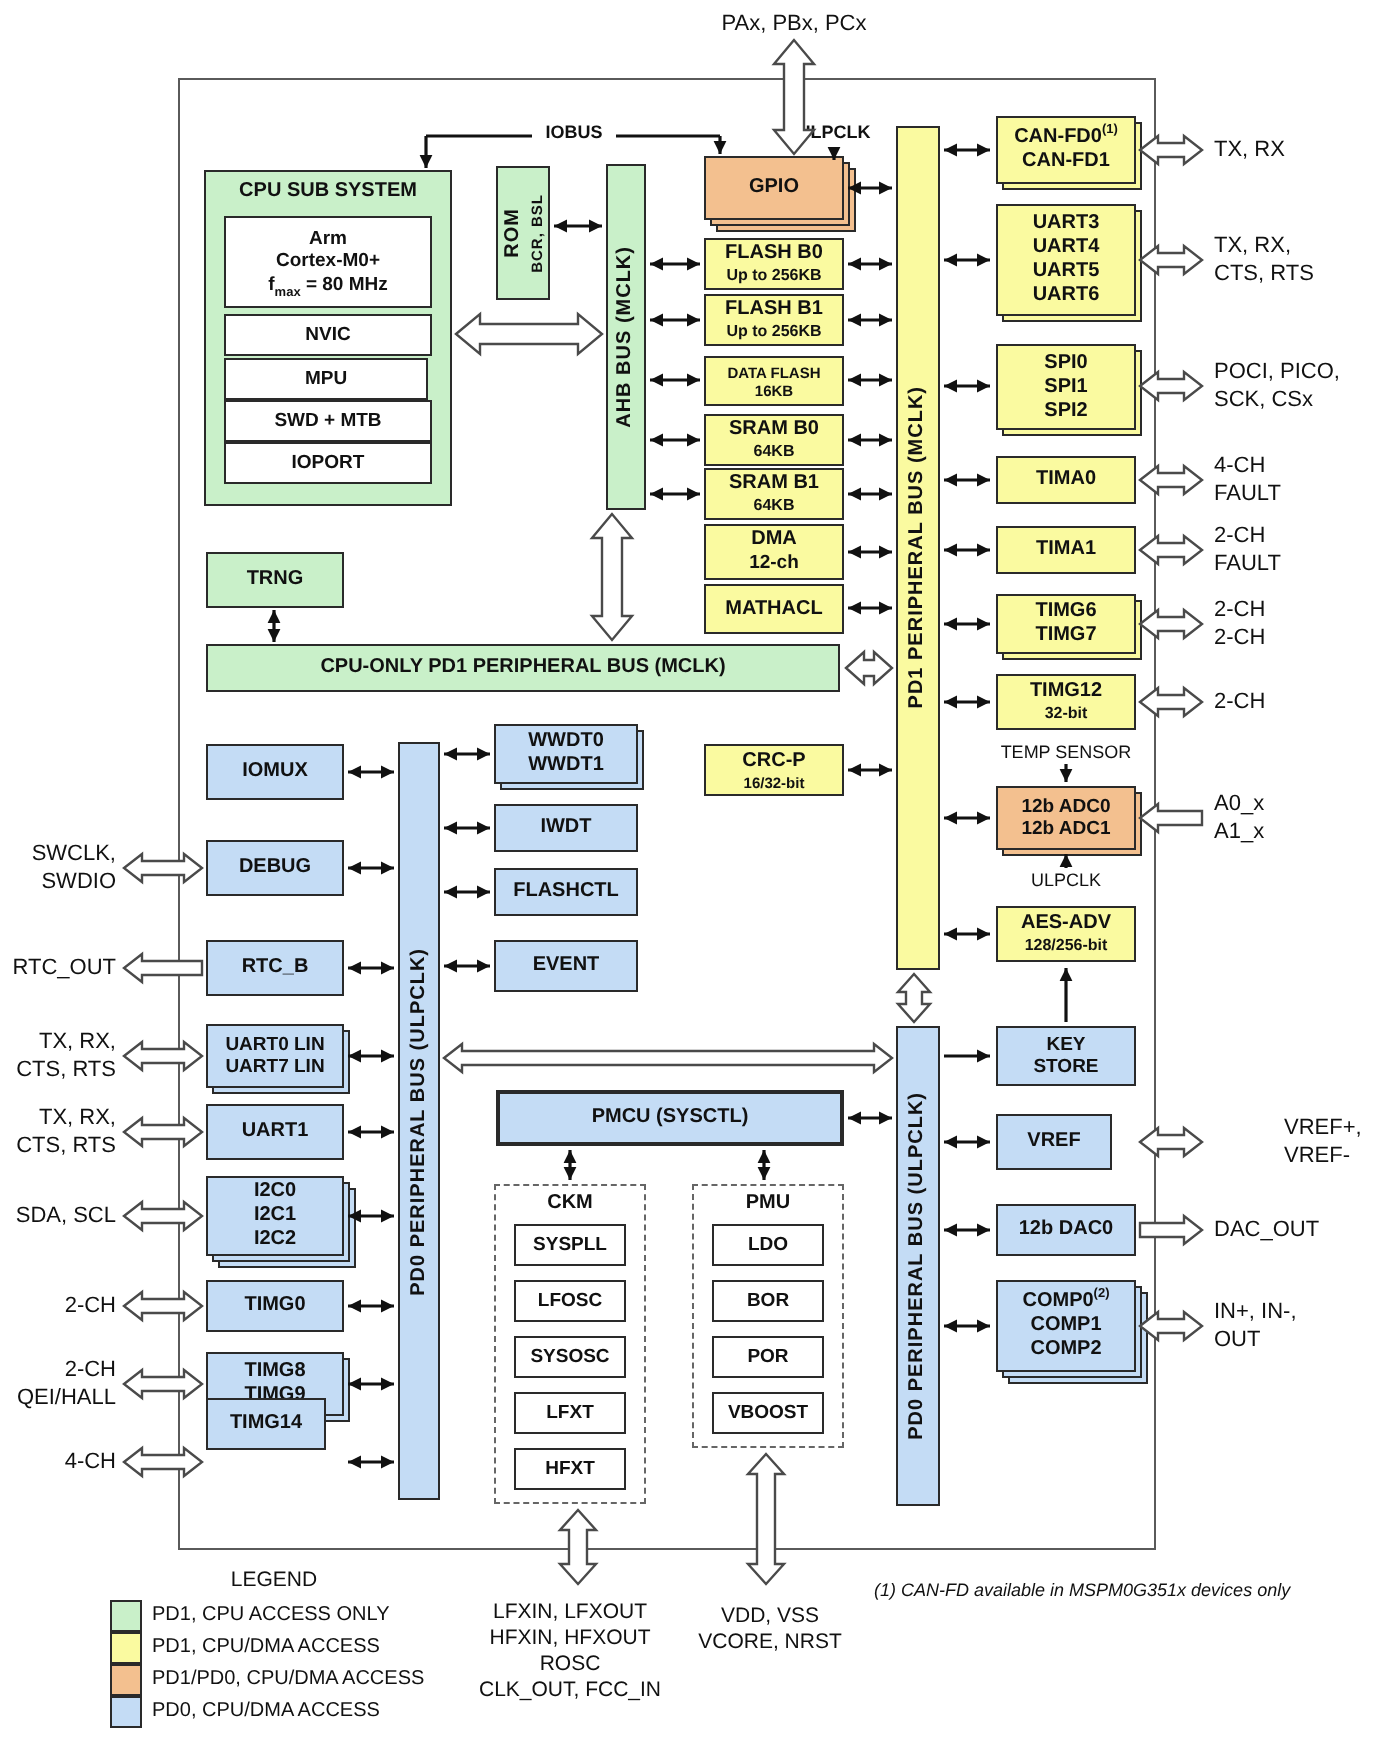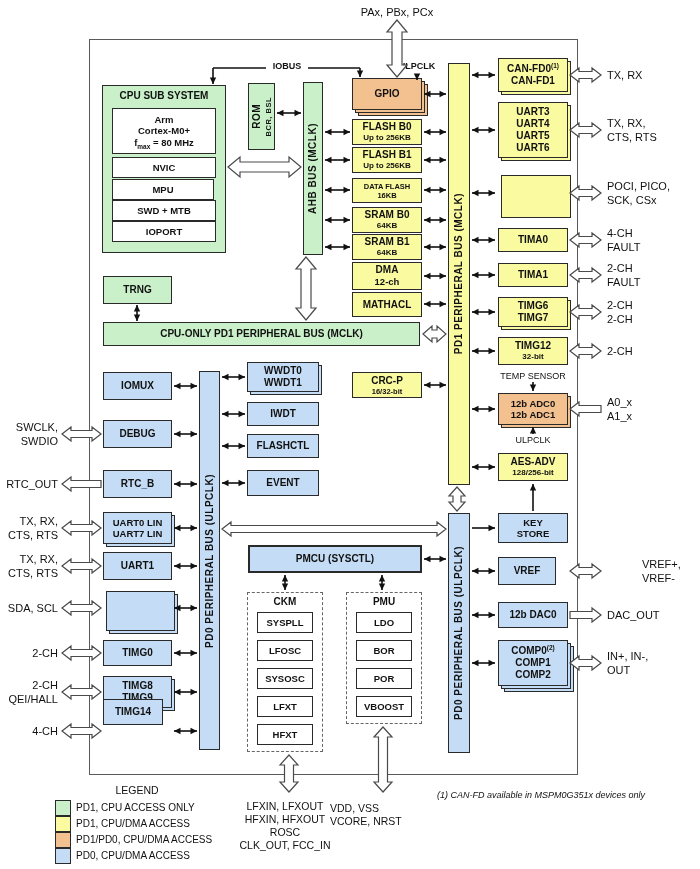--- a/index.html
+++ b/index.html
@@ -119,20 +119,25 @@
 
   <div class="ghost yellow" style="left:501px;top:105px;width:70px;height:56px"></div>
   <div class="box yellow" style="left:498px;top:102px;width:70px;height:56px">
     <div>UART3</div>
       <div>UART4</div>
     <div>UART5</div>
       <div>UART6</div>
   </div>
 
   <div class="ghost yellow" style="left:501px;top:175px;width:70px;height:43px"></div>
+  <div class="box yellow" style="left:498px;top:172px;width:70px;height:43px">
+    <div>SPI0</div>
+      <div>SPI1</div>
+      <div>SPI2</div>
+  </div>
 
   <div class="box yellow" style="left:498px;top:228px;width:70px;height:24px">TIMA0</div>
   <div class="box yellow" style="left:498px;top:263px;width:70px;height:24px">TIMA1</div>
 
   <div class="ghost yellow" style="left:501px;top:300px;width:70px;height:30px"></div>
   <div class="box yellow" style="left:498px;top:297px;width:70px;height:30px">
     <div>TIMG6</div>
       <div>TIMG7</div>
   </div>
 
@@ -177,20 +182,25 @@
   <div class="ghost blue" style="left:106px;top:515px;width:69px;height:32px"></div>
   <div class="box blue md" style="left:103px;top:512px;width:69px;height:32px">
     <div>UART0 LIN</div>
       <div>UART7 LIN</div>
   </div>
 
   <div class="box blue" style="left:103px;top:552px;width:69px;height:28px">UART1</div>
 
   <div class="ghost blue" style="left:109px;top:594px;width:69px;height:40px"></div>
   <div class="ghost blue" style="left:106px;top:591px;width:69px;height:40px"></div>
+  <div class="box blue" style="left:103px;top:588px;width:69px;height:40px">
+    <div>I2C0</div>
+      <div>I2C1</div>
+      <div>I2C2</div>
+  </div>
 
   <div class="box blue" style="left:103px;top:640px;width:69px;height:26px">TIMG0</div>
 
   <div class="ghost blue" style="left:106px;top:679px;width:69px;height:32px"></div>
   <div class="box blue" style="left:103px;top:676px;width:69px;height:32px">
     <div>TIMG8</div>
       <div>TIMG9</div>
   </div>
 
   <div class="box blue" style="left:103px;top:699px;width:60px;height:26px">TIMG14</div>
@@ -293,21 +303,21 @@
     <div>IN+, IN-,</div>
       <div>OUT</div>
   </div>
 
   <div class="pins" style="left:200px;top:800px;width:170px;text-align:center;font-size:10.5px;line-height:13px">
     <div>LFXIN, LFXOUT</div>
       <div>HFXIN, HFXOUT</div>
     <div>ROSC</div>
       <div>CLK_OUT, FCC_IN</div>
   </div>
-  <div class="pins" style="left:330px;top:802px;width:110px;font-size:10.5px;line-height:13px">
+  <div class="pins" style="left:330px;top:802px;width:110px;text-align:center;font-size:10.5px;line-height:13px">
     <div>VDD, VSS</div>
       <div>VCORE, NRST</div>
   </div>
 
   <div class="lbl" style="left:97px;top:783px;width:80px;text-align:center;font-weight:normal;font-size:10.5px">LEGEND</div>
   <div class="legend-chip" style="left: 55px; top: 800px; background-color: rgb(201, 240, 201);"></div>
   <div class="legend-label" style="left:76px;top:800px">PD1, CPU ACCESS ONLY</div>
   <div class="legend-chip" style="left: 55px; top: 816px; background-color: rgb(250, 250, 160);"></div>
   <div class="legend-label" style="left:76px;top:816px">PD1, CPU/DMA ACCESS</div>
   <div class="legend-chip" style="left: 55px; top: 832px; background-color: rgb(243, 192, 143);"></div>

